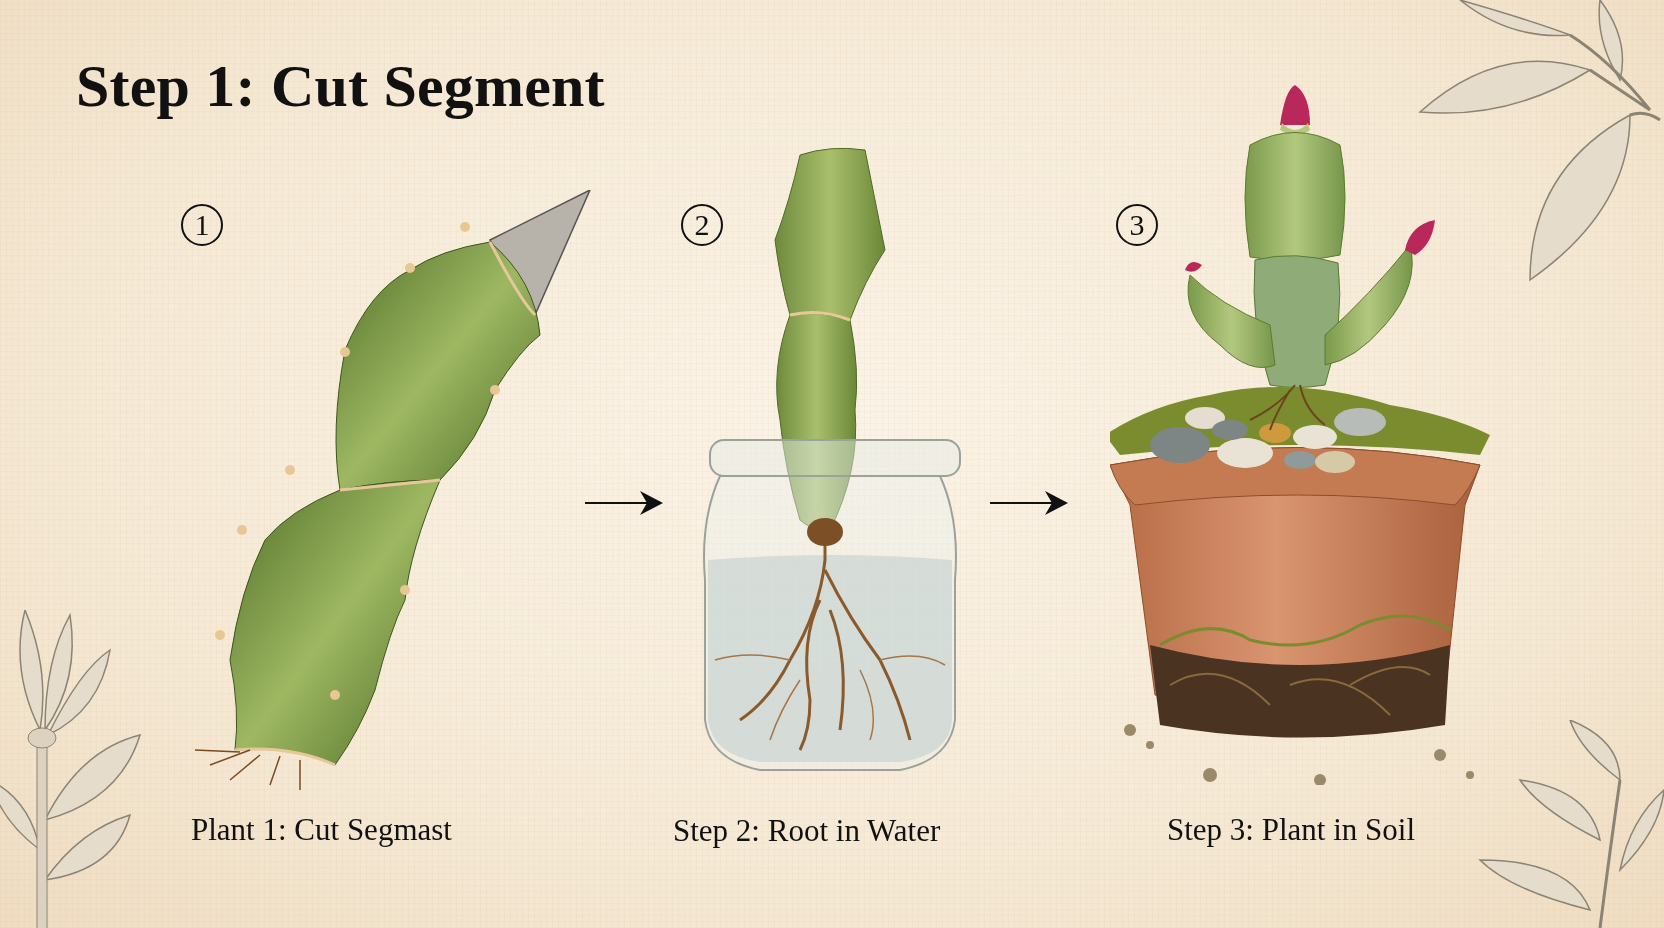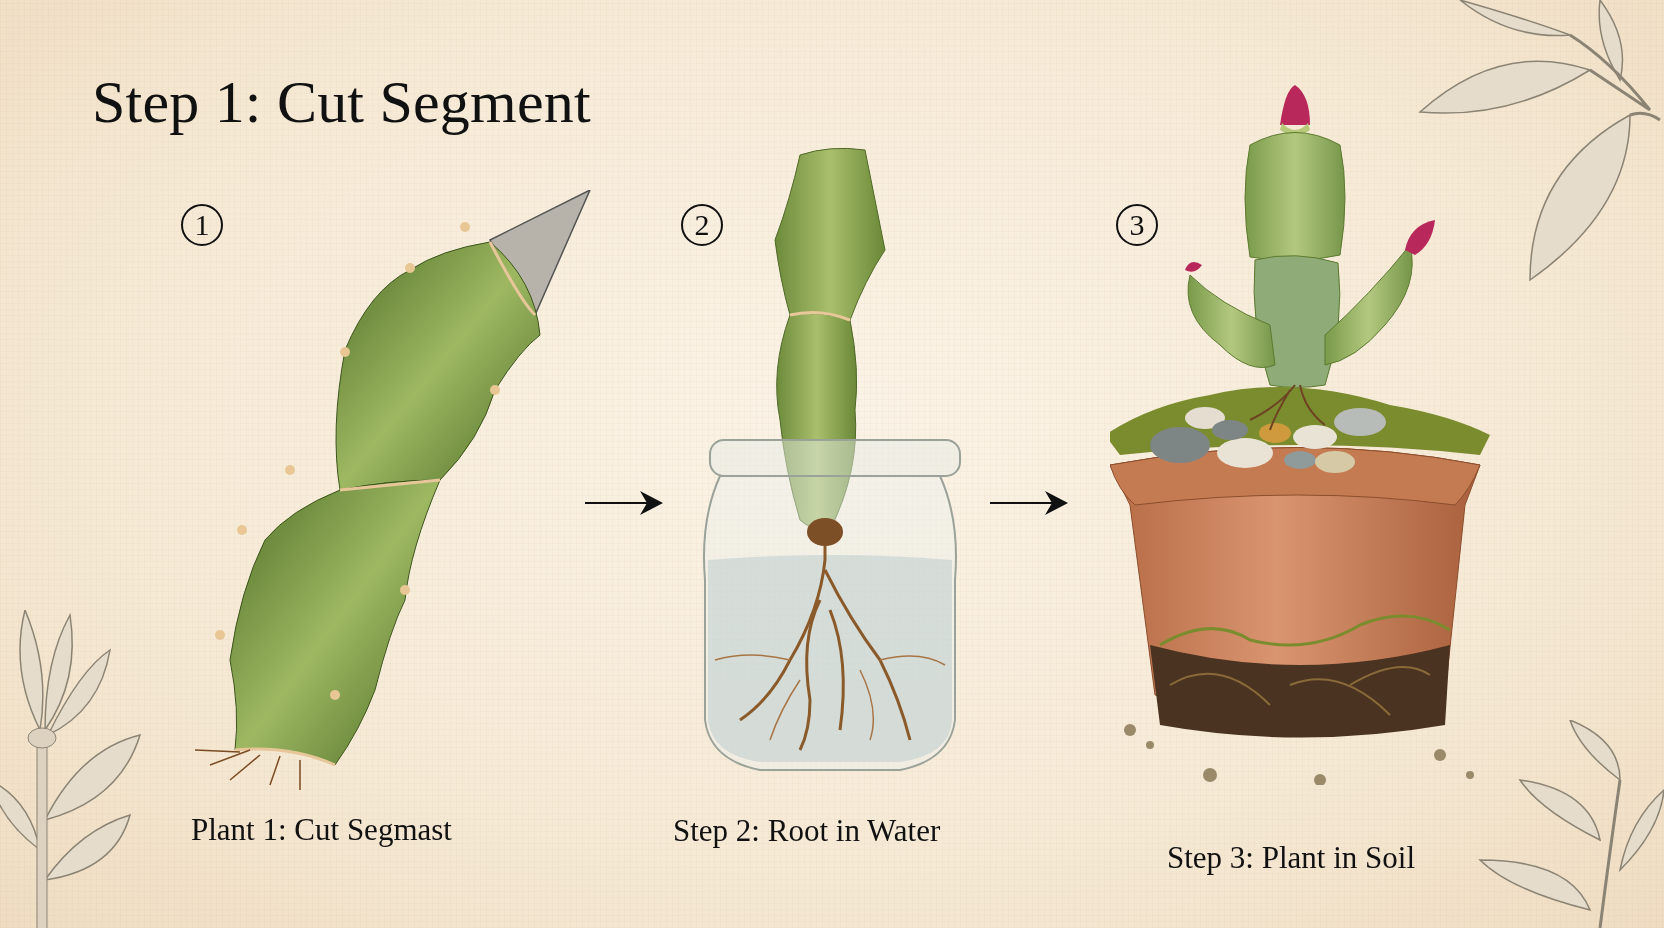--- a/index.html
+++ b/index.html
@@ -14,21 +14,21 @@
       radial-gradient(ellipse at 50% 45%, #fbf3e6 0%, #f6ead6 60%, #efdcc1 100%);
   }
   .bg::after {
     content: ""; position: absolute; inset: 0;
     background-image:
       repeating-linear-gradient(0deg, rgba(180,150,110,0.05) 0 1px, transparent 1px 6px),
       repeating-linear-gradient(90deg, rgba(180,150,110,0.05) 0 1px, transparent 1px 6px);
   }
   .title {
     position: absolute; left: 76px; top: 52px;
-    font-size: 60px; color: #111; letter-spacing: 0.2px; margin: 16px; font-weight: normal;
+    font-size: 60px; color: #111; letter-spacing: 0.2px; margin: 0; font-weight: bold;
   }
   .num {
     position: absolute; width: 38px; height: 38px; border: 2px solid #111; border-radius: 50%;
     display: flex; align-items: center; justify-content: center;
     font-size: 30px; color: #111; line-height: 1;
   }
   .caption {
     position: absolute; font-size: 31px; color: #111; white-space: nowrap;
   }
   .arrow { position: absolute; }
@@ -192,13 +192,13 @@
       <circle cx="40" cy="660" r="4"></circle>
       <circle cx="100" cy="690" r="7"></circle>
     <circle cx="330" cy="670" r="6"></circle>
       <circle cx="360" cy="690" r="4"></circle>
       <circle cx="210" cy="695" r="6"></circle>
   </g>
 </svg>
 
 <div class="caption" style="left:191px;top:812px">Plant 1: Cut Segmast</div>
 <div class="caption" style="left:673px;top:813px">Step 2: Root in Water</div>
-<div class="caption" style="left:1167px;top:840px">Step 3: Plant in Soil</div>
+<div class="caption" style="left:1167px;top:812px">Step 3: Plant in Soil</div>
 
 </body></html>

